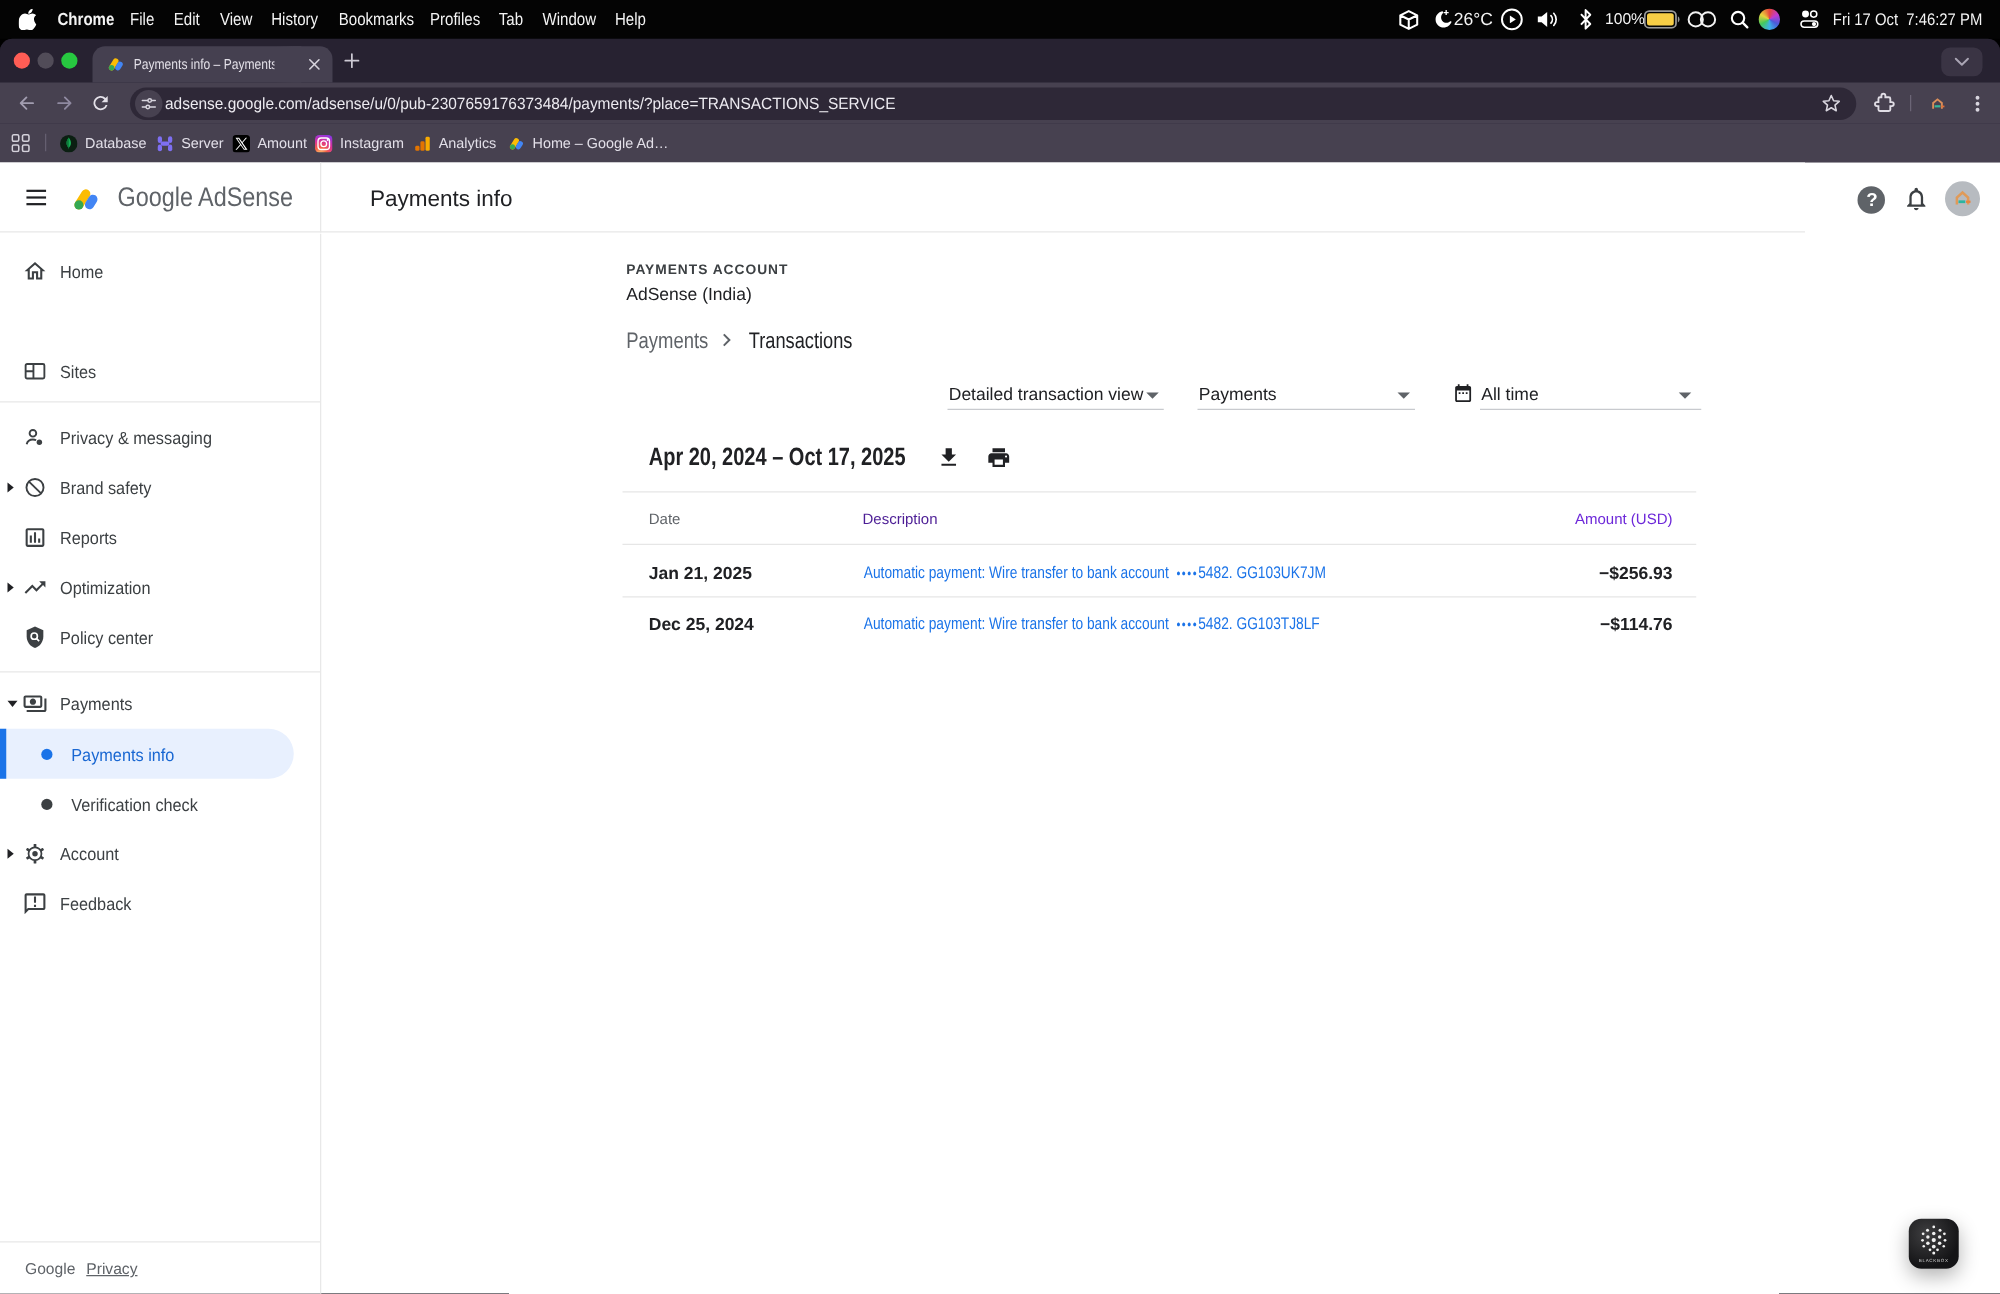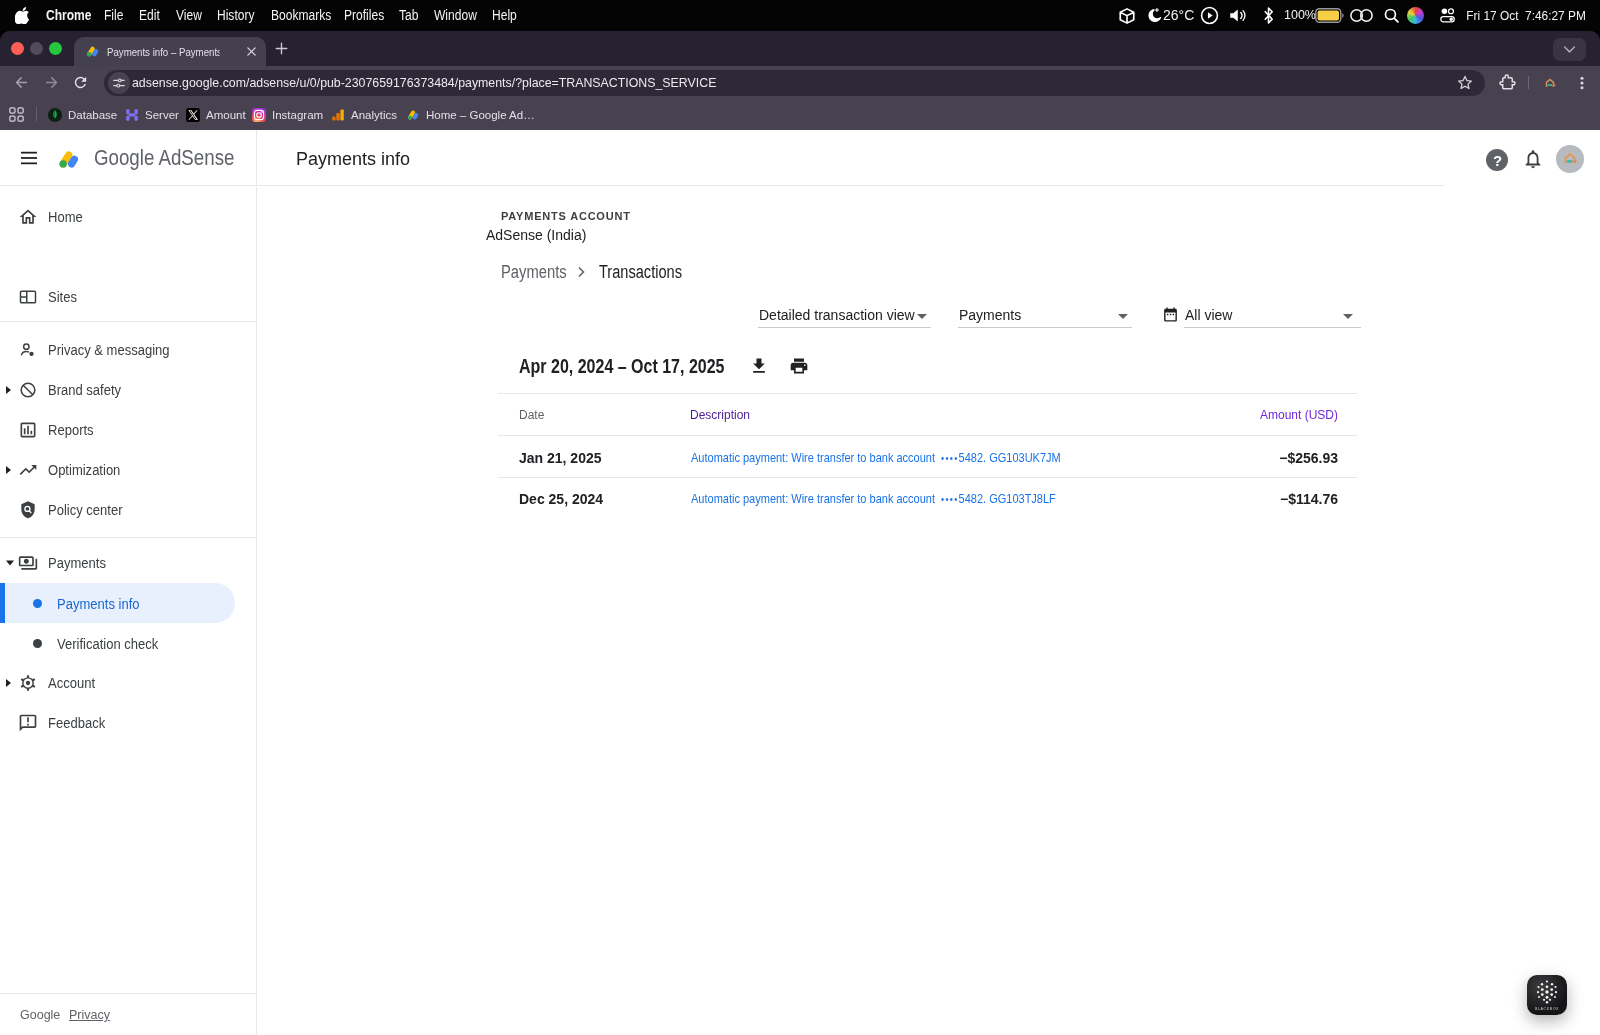--- a/index.html
+++ b/index.html
@@ -365,37 +365,37 @@
           <span class="txt">Feedback</span>
         </div>
       <div class="divider" style="top:806px"></div>
       <span style="position:absolute;left:20px;top:821px;font-size:12.5px;color:#5f6368">Google</span>
       <span style="position:absolute;left:69px;top:821px;font-size:12.5px;color:#5f6368;text-decoration:underline">Privacy</span>
       <span style="position:absolute;left:114px;top:869px;font-size:12.5px;color:#5f6368;text-decoration:underline">Terms</span>
     </div>
 
     <div id="main">
       <span style="position:absolute;left:244px;top:80px;font-size:11px;font-weight:700;letter-spacing:0.8px;color:#3c4043">PAYMENTS ACCOUNT</span>
-      <span style="position:absolute;left:229px;top:97px;font-size:14px;color:#202124">AdSense (India)</span>
+      <span style="position:absolute;left:244px;top:97px;font-size:14px;color:#202124">AdSense (India)</span>
       <span style="position:absolute;left:244px;top:132px;font-size:18px;color:#5f6368;transform:scaleX(0.82);transform-origin:left">Payments</span>
       <svg style="position:absolute;left:319px;top:136px" width="10" height="12" viewBox="0 0 10 12">
           <path fill="none" stroke="#5f6368" stroke-width="1.6" d="m3 1.5 4.5 4.5L3 10.5"></path>
         </svg>
       <span style="position:absolute;left:342px;top:132px;font-size:18px;color:#202124;transform:scaleX(0.81);transform-origin:left">Transactions</span>
 
       <span style="position:absolute;left:502px;top:177px;font-size:14px;color:#202124">Detailed transaction view</span>
       <div style="position:absolute;left:660px;top:184px;width:0;height:0;border-top:5px solid #5f6368;border-left:5px solid transparent;border-right:5px solid transparent"></div>
       <div style="position:absolute;left:501px;top:197px;width:173px;height:1px;background:#c8cace"></div>
       <span style="position:absolute;left:702px;top:177px;font-size:14px;color:#202124">Payments</span>
       <div style="position:absolute;left:861px;top:184px;width:0;height:0;border-top:5px solid #5f6368;border-left:5px solid transparent;border-right:5px solid transparent"></div>
       <div style="position:absolute;left:701px;top:197px;width:174px;height:1px;background:#c8cace"></div>
       <svg style="position:absolute;left:905px;top:176px" width="17" height="17" viewBox="0 0 24 24">
           <path fill="#202124" d="M9 11H7v2h2v-2zm4 0h-2v2h2v-2zm4 0h-2v2h2v-2zm2-7h-1V2h-2v2H8V2H6v2H5c-1.11 0-1.99.9-1.99 2L3 20c0 1.1.89 2 2 2h14c1.1 0 2-.9 2-2V6c0-1.1-.9-2-2-2zm0 16H5V9h14v11z"></path>
         </svg>
-      <span style="position:absolute;left:928px;top:177px;font-size:14px;color:#202124">All view</span>
+      <span style="position:absolute;left:928px;top:177px;font-size:14px;color:#202124">All time</span>
       <div style="position:absolute;left:1086px;top:184px;width:0;height:0;border-top:5px solid #5f6368;border-left:5px solid transparent;border-right:5px solid transparent"></div>
       <div style="position:absolute;left:927px;top:197px;width:177px;height:1px;background:#c8cace"></div>
 
       <span style="position:absolute;left:262px;top:225px;font-size:20px;font-weight:700;color:#202124;transform:scaleX(0.8);transform-origin:left;white-space:nowrap">Apr 20, 2024 – Oct 17, 2025</span>
       <svg style="position:absolute;left:492px;top:226px" width="20" height="20" viewBox="0 0 24 24">
           <path fill="#202124" d="M19 9h-4V3H9v6H5l7 7 7-7zM5 18v2h14v-2H5z"></path>
         </svg>
       <svg style="position:absolute;left:532px;top:226px" width="20" height="20" viewBox="0 0 24 24">
           <path fill="#202124" d="M19 8H5c-1.66 0-3 1.34-3 3v6h4v4h12v-4h4v-6c0-1.66-1.34-3-3-3zm-3 11H8v-5h8v5zm3-7c-.55 0-1-.45-1-1s.45-1 1-1 1 .45 1 1-.45 1-1 1zm-1-9H6v4h12V3z"></path>
         </svg>

